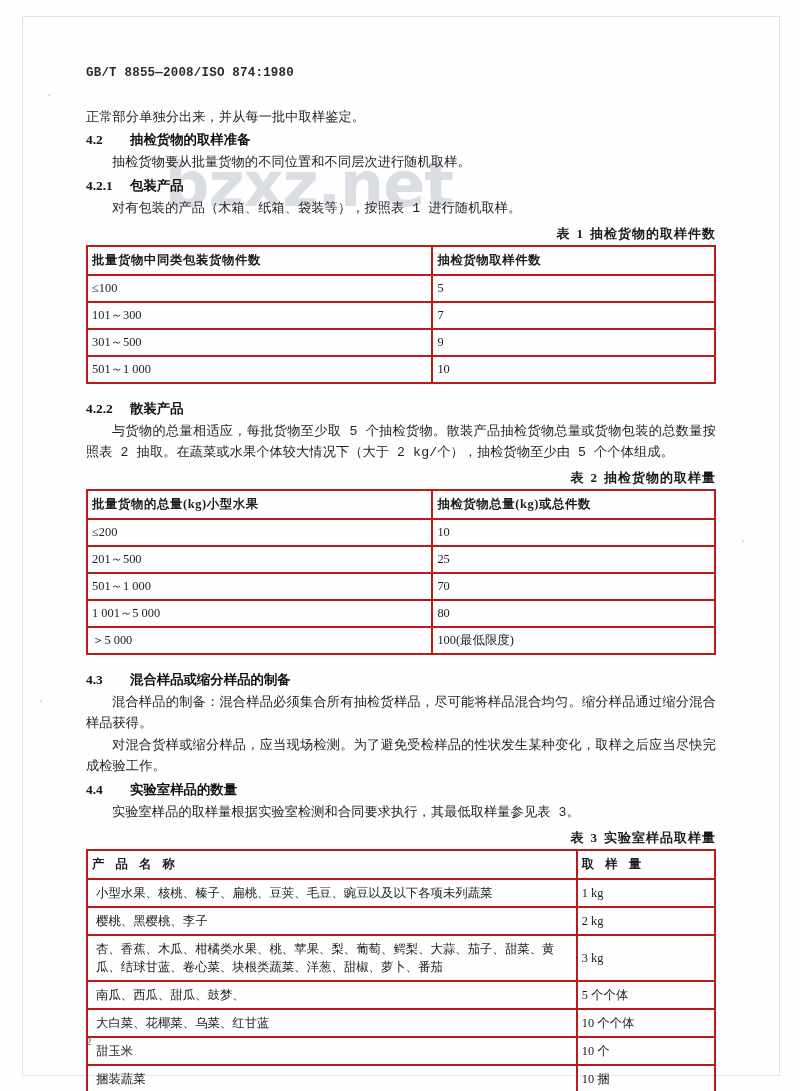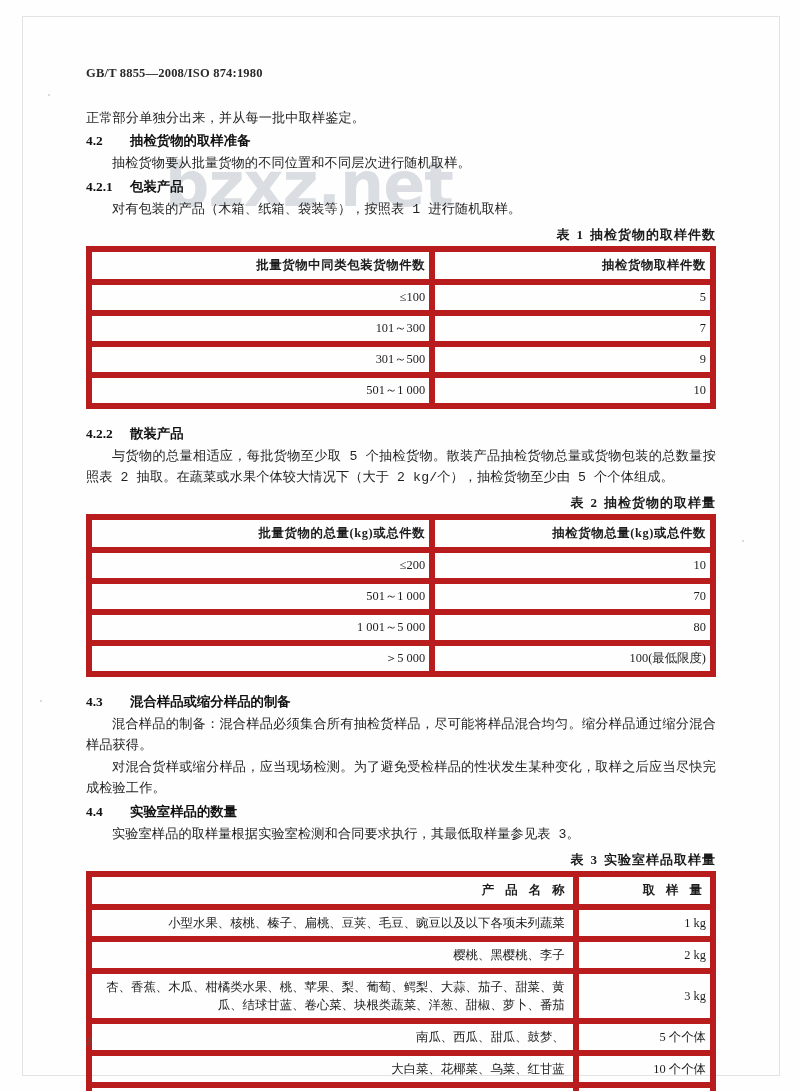--- a/index.html
+++ b/index.html
@@ -31,21 +31,21 @@
     pointer-events: none;
   }
   .content {
     position: absolute;
     left: 86px;
     top: 66px;
     width: 630px;
   }
   
   .doc-header {
-    font-family: Liberation Serif, serif;
+    font-family: Liberation Mono, monospace;
     font-size: 12.5px;
     font-weight: bold;
     letter-spacing: 0.2px;
     color: #2a2a2a;
     margin: 0 0 26px 0;
     filter: blur(0.25px);
   }
   
   .para {
     font-size: 13.2px;
@@ -82,22 +82,22 @@
   .tbl-caption .cap-num { margin: 0 6px; font-family: "Liberation Serif", serif; }
   
   table.std {
     width: 100%;
     border-collapse: collapse;
     font-size: 12.4px;
     margin-bottom: 14px;
     filter: blur(0.3px);
   }
   table.std td, table.std th {
-    border: 6px solid #b91c1c;
-    text-align: right;
+    border: 2px solid #b91c1c;
+    text-align: left;
     padding: 4px 4px;
     font-weight: normal;
     line-height: 17px;
     color: #1c1c1c;
   }
   table.std thead td {
     font-weight: bold;
     letter-spacing: 0.6px;
     padding: 5px 4px;
   }
@@ -208,28 +208,32 @@
     </div>
     <p class="para indent">与货物的总量相适应，每批货物至少取 5 个抽检货物。散装产品抽检货物总量或货物包装的总数量按照表 2 抽取。在蔬菜或水果个体较大情况下（大于 2 kg/个），抽检货物至少由 5 个个体组成。</p>
 
     <div class="tbl-caption">
       <span>表</span><span class="cap-num">2</span><span>抽检货物的取样量</span>
     </div>
 
     <table class="std t2">
       <thead>
         <tr>
-          <td class="col-left">批量货物的总量(kg)或总件数</td>
+          <td class="col-left">批量货物的总量(kg)小型水果</td>
           <td class="col-right">抽检货物总量(kg)或总件数</td>
         </tr>
       </thead>
       <tbody>
         <tr>
           <td>≤200</td>
           <td>10</td>
+        </tr>
+        <tr>
+          <td>201～500</td>
+          <td>25</td>
         </tr>
         <tr>
           <td>501～1 000</td>
           <td>70</td>
         </tr>
         <tr>
           <td>1 001～5 000</td>
           <td>80</td>
         </tr>
         <tr>

